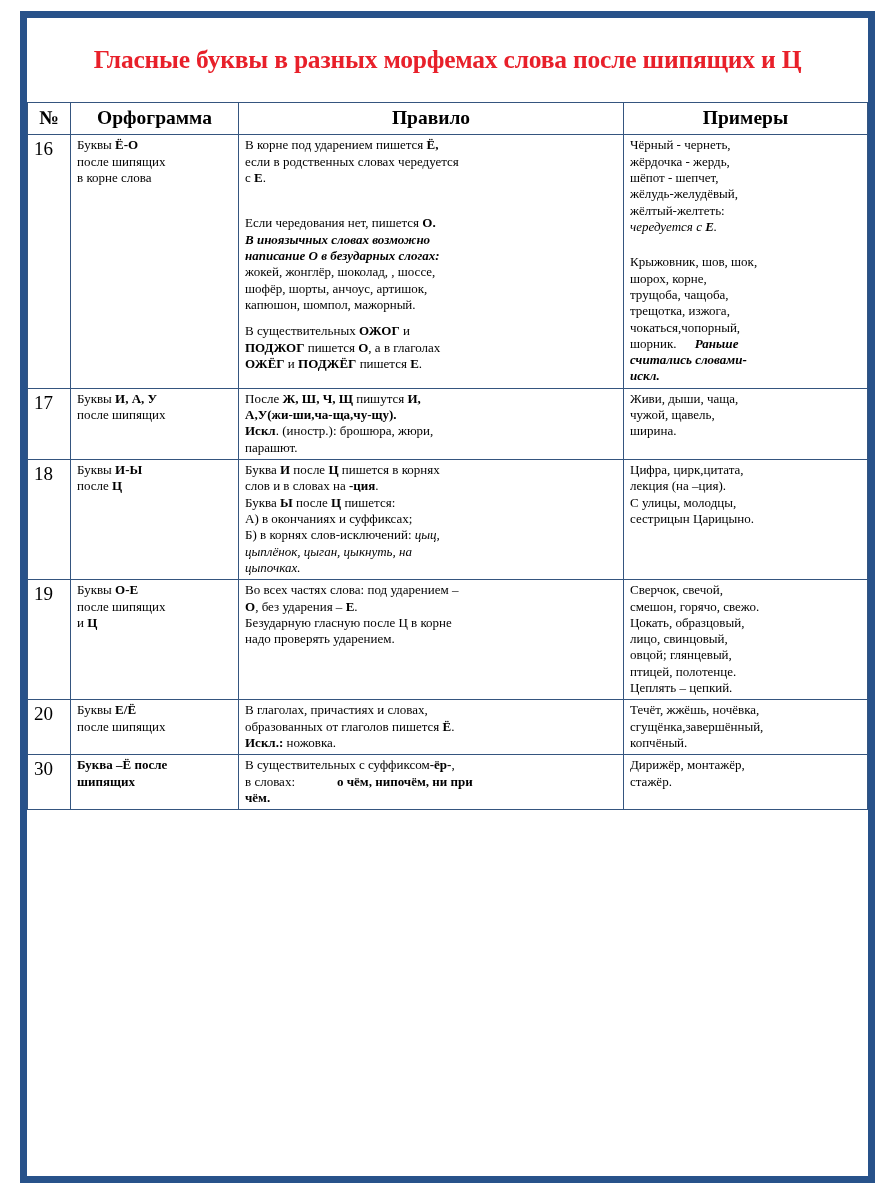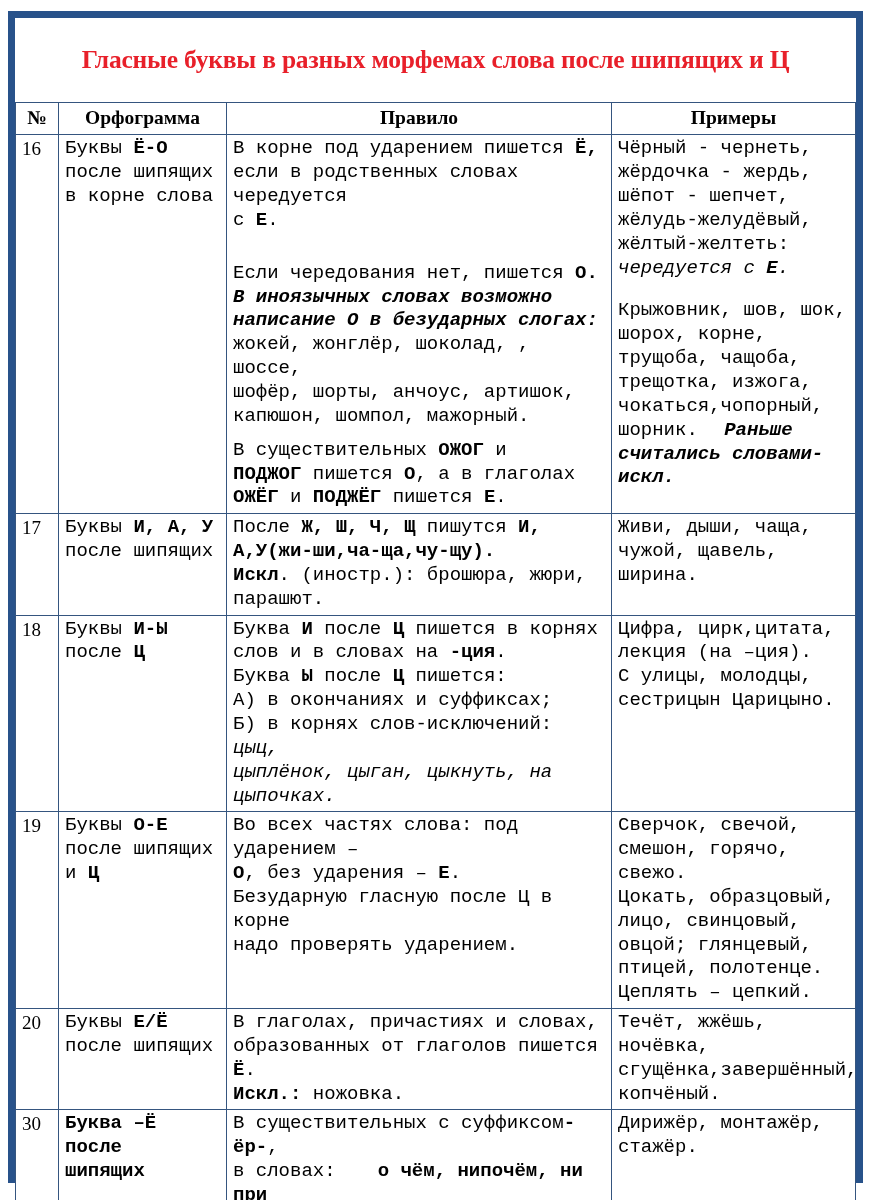--- a/index.html
+++ b/index.html
@@ -12,21 +12,21 @@
     width: 881px;
     height: 1200px;
     font-family: "Liberation Serif", "DejaVu Serif", serif;
     color: #000000;
     overflow: hidden;
   }
 
   
   .page-frame {
     position: absolute;
-    left: 8px;
+    left: 20px;
     top: 11px;
     width: 855px;
     height: 1172px;
     border: 7px solid #28528a;
     box-sizing: border-box;
     background: #ffffff;
   }
   .page-inner {
     position: absolute;
     left: 0;
@@ -85,23 +85,22 @@
   col.c-ex    { width: 244px; }
 
   td.num {
     text-align: left;
     font-size: 19px;
     line-height: 1.25;
     padding-left: 6px;
     padding-right: 3px;
   }
   td.orf, td.rule, td.ex {
-    font-size: 19px;
+    font-size: 13px;
     line-height: 1.255;
-    font-family: Liberation Mono, monospace;
   }
   td.rule { padding-left: 7px; margin-top: 34px; }
   td.ex   { padding-left: 7px; }
 
   
   .b   { font-weight: bold; }
   .i   { font-style: italic; }
   .bi  { font-weight: bold; font-style: italic; margin-left: 15px; }
   .gap { display: inline-block; width: 42px; }
 

